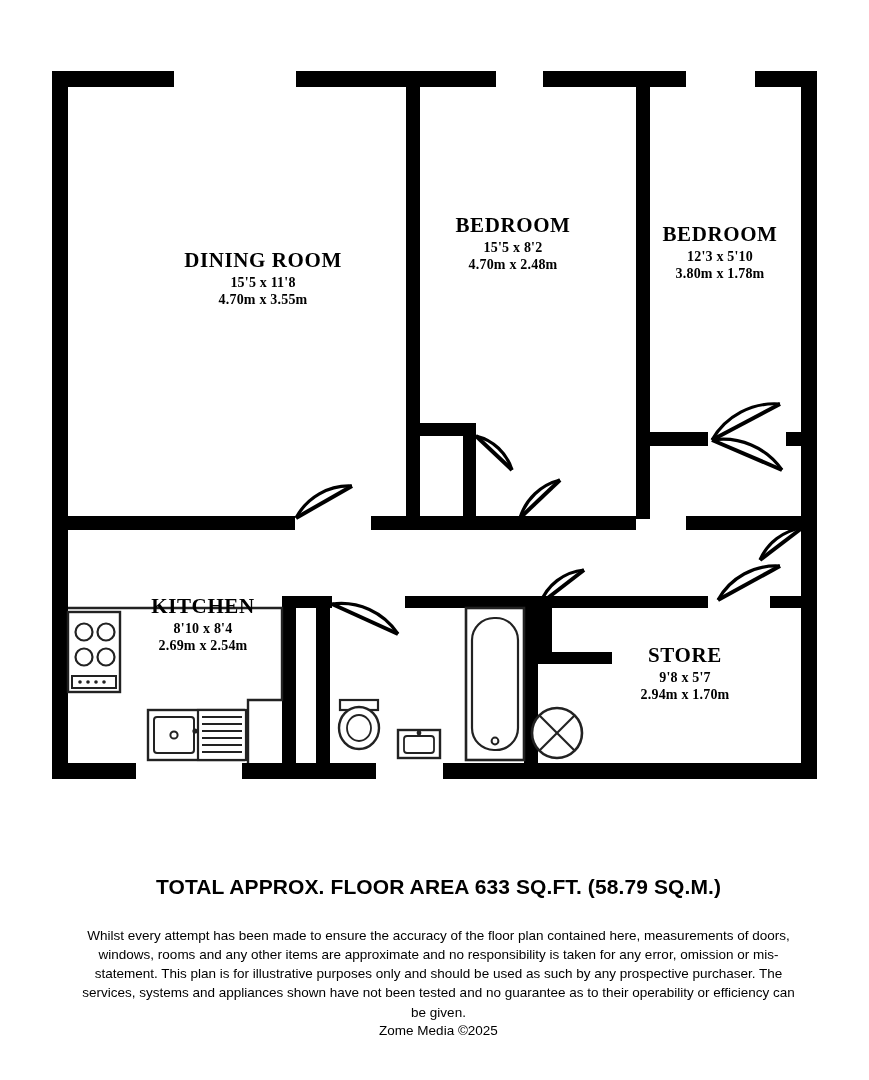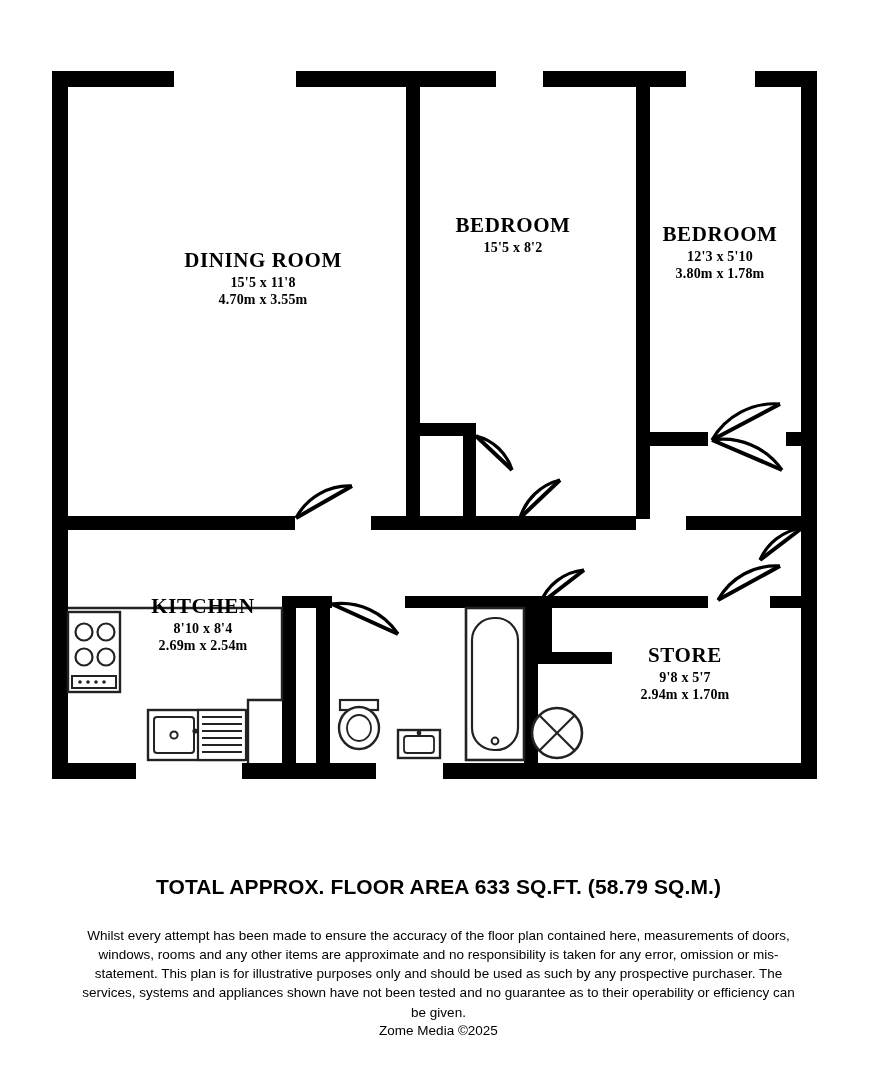--- a/index.html
+++ b/index.html
@@ -200,20 +200,21 @@
 
 <div class="room-label" style="left:135px; top:248px; width:256px;">
   <div class="nm">DINING ROOM</div>
   <div class="dimi">15'5 x 11'8</div>
   <div class="dimm">4.70m x 3.55m</div>
 </div>
 
 <div class="room-label" style="left:398px; top:213px; width:230px;">
   <div class="nm">BEDROOM</div>
   <div class="dimi">15'5 x 8'2</div>
+  <div class="dimm">4.70m x 2.48m</div>
 </div>
 
 <div class="room-label" style="left:610px; top:222px; width:220px;">
   <div class="nm">BEDROOM</div>
   <div class="dimi">12'3 x 5'10</div>
   <div class="dimm">3.80m x 1.78m</div>
 </div>
 
 <div class="room-label" style="left:95px; top:594px; width:216px;">
   <div class="nm">KITCHEN</div>

